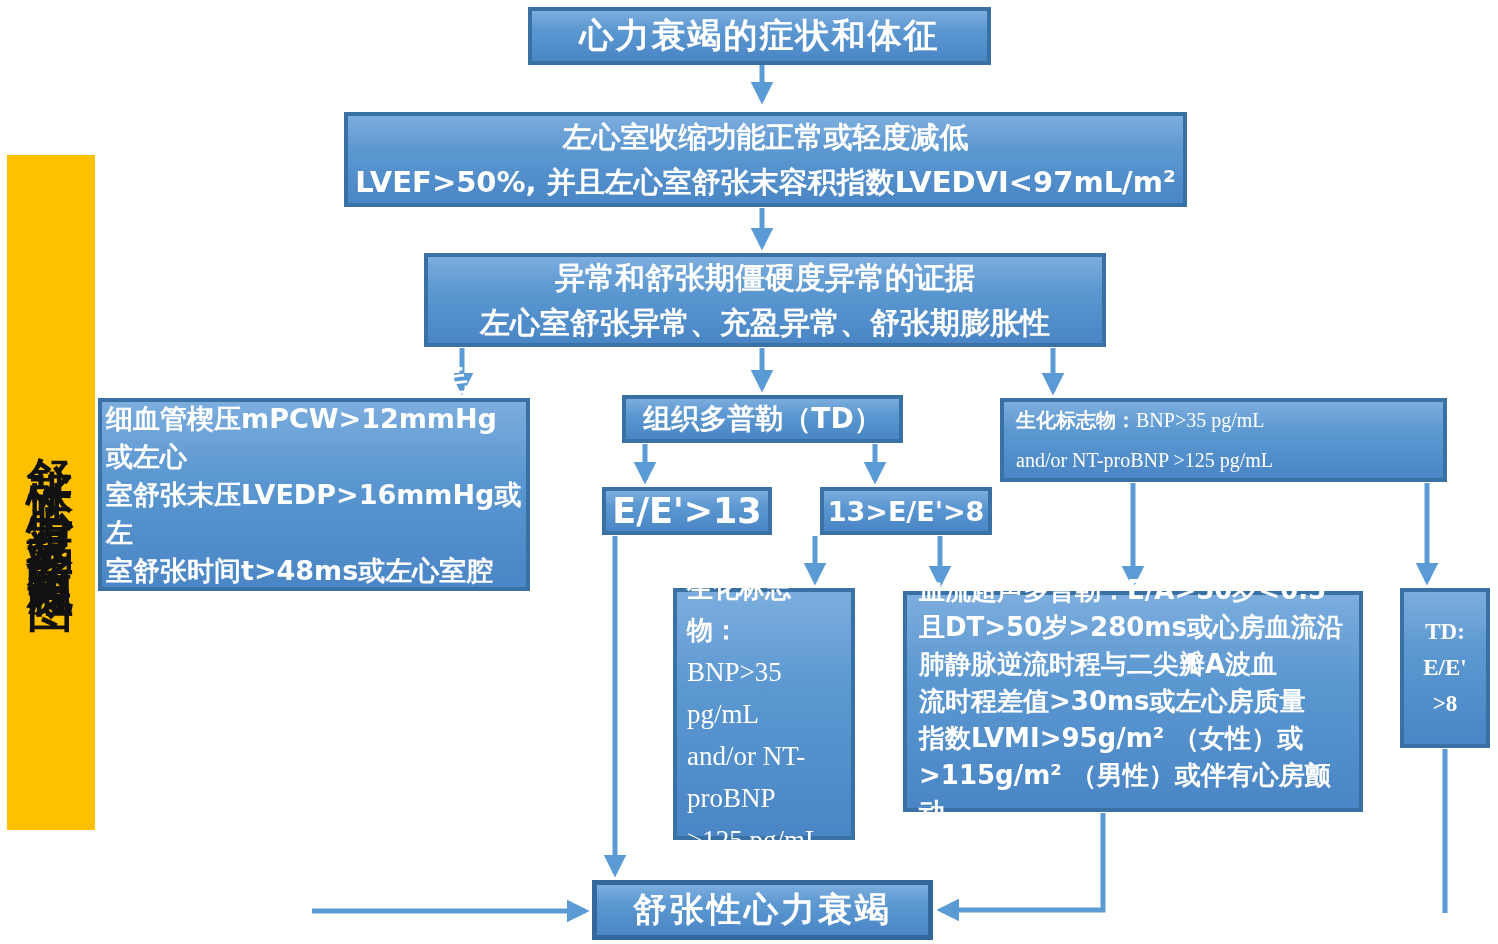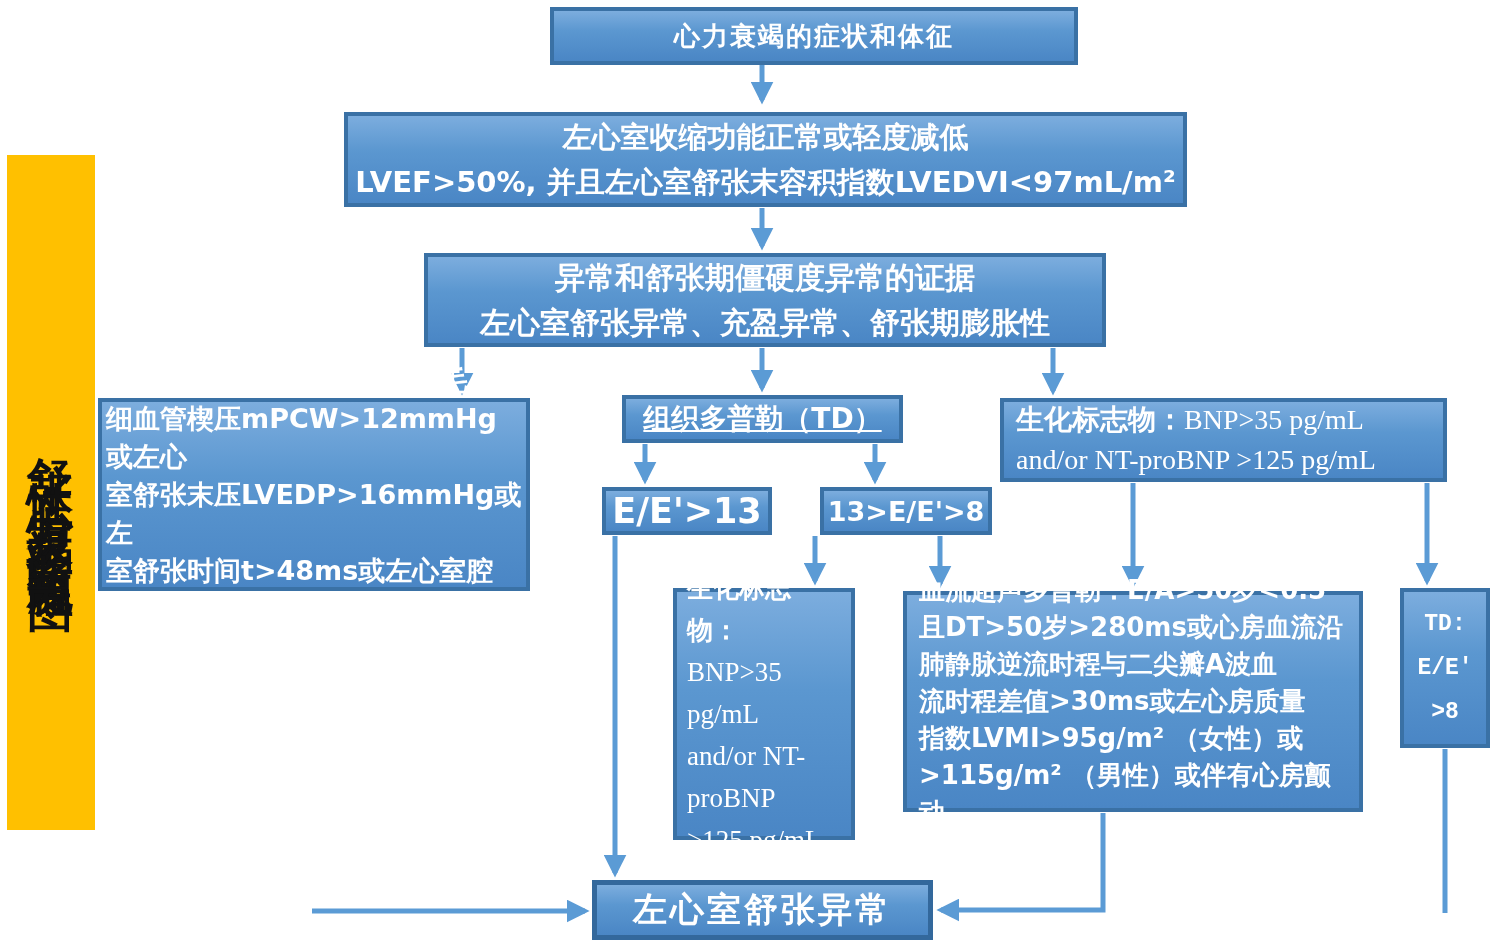--- a/index.html
+++ b/index.html
@@ -15,32 +15,32 @@
     color:#ffffff;font-weight:bold;
     display:flex;flex-direction:column;align-items:center;justify-content:center;
     text-align:center;
   }
   .box.thick{border-width:5px;border-color:#33689c;}
   .box.leftalign{align-items:flex-start;text-align:left;}
   .serif{font-family:"Liberation Serif","DejaVu Serif",serif;font-weight:normal;}
   #svg-connectors{position:absolute;left:0;top:0;width:1498px;height:944px;pointer-events:none;}
 
   
-  #node-symptoms   {left:528px;top:7px;width:528px;height:58px;font-size:26px;letter-spacing:2px;margin-left:22px;}
+  #node-symptoms   {left:528px;top:7px;width:463px;height:58px;font-size:34px;letter-spacing:2px;}
   #node-systolic   {left:344px;top:112px;width:843px;height:95px;font-size:29px;line-height:45px;}
   #node-evidence   {left:424px;top:253px;width:682px;height:94px;font-size:30px;line-height:45px;}
   #node-invasive   {left:98px;top:398px;width:432px;height:193px;font-size:27px;line-height:38px;padding:6px 4px;}
-  #node-td         {left:622px;top:395px;width:281px;height:48px;font-size:28px;text-decoration:underline;}
-  #node-bio-right  {left:1000px;top:398px;width:447px;height:84px;font-size:28px;line-height:40px;padding:2px 12px;}
+  #node-td         {left:622px;top:395px;width:281px;height:48px;font-size:28px;}
+  #node-bio-right  {left:1000px;top:398px;width:447px;height:84px;font-size:20px;line-height:40px;padding:2px 12px;}
   #node-ee13       {left:562px;top:487px;width:170px;height:48px;font-size:35px;margin-left:40px;}
   #node-ee8-13     {left:788px;top:487px;width:172px;height:48px;font-size:27px;margin-left:32px;}
   #node-bio-tall   {left:673px;top:588px;width:182px;height:252px;font-size:26px;line-height:42px;padding:8px 10px;}
   #node-bio-tall .serif{font-size:27px;}
   #node-flow       {left:903px;top:591px;width:460px;height:221px;font-size:26px;line-height:37px;padding:4px 12px;}
-  #node-td-ee8     {left:1400px;top:588px;width:90px;height:160px;font-size:23px;line-height:36px;font-family:Liberation Mono, monospace;gap:8px;}
+  #node-td-ee8     {left:1400px;top:588px;width:90px;height:160px;font-size:23px;line-height:36px;font-family:Liberation Serif, serif;}
   #node-final      {left:592px;top:880px;width:341px;height:60px;font-size:34px;letter-spacing:3px;}
 
   
   #banner{
     position:absolute;left:7px;top:155px;width:88px;height:675px;
     background:#FFC000;color:#111111;
     display:flex;align-items:center;justify-content:center;
     writing-mode:vertical-rl;text-orientation:upright;
     font-size:46px;font-weight:bold;letter-spacing:12px;
   }
@@ -136,16 +136,16 @@
     <div>&gt;115g/m² （男性）或伴有心房颤动</div>
   </div>
 
   <div class="box" id="node-td-ee8">
     <div>TD:</div>
     <div>E/E'</div>
     <div>&gt;8</div>
   </div>
 
   <div class="box thick" id="node-final">
-    <div>左心室舒张异常</div>
+    <div>舒张性心力衰竭</div>
   </div>
 
 </div>
 
 </body></html>

